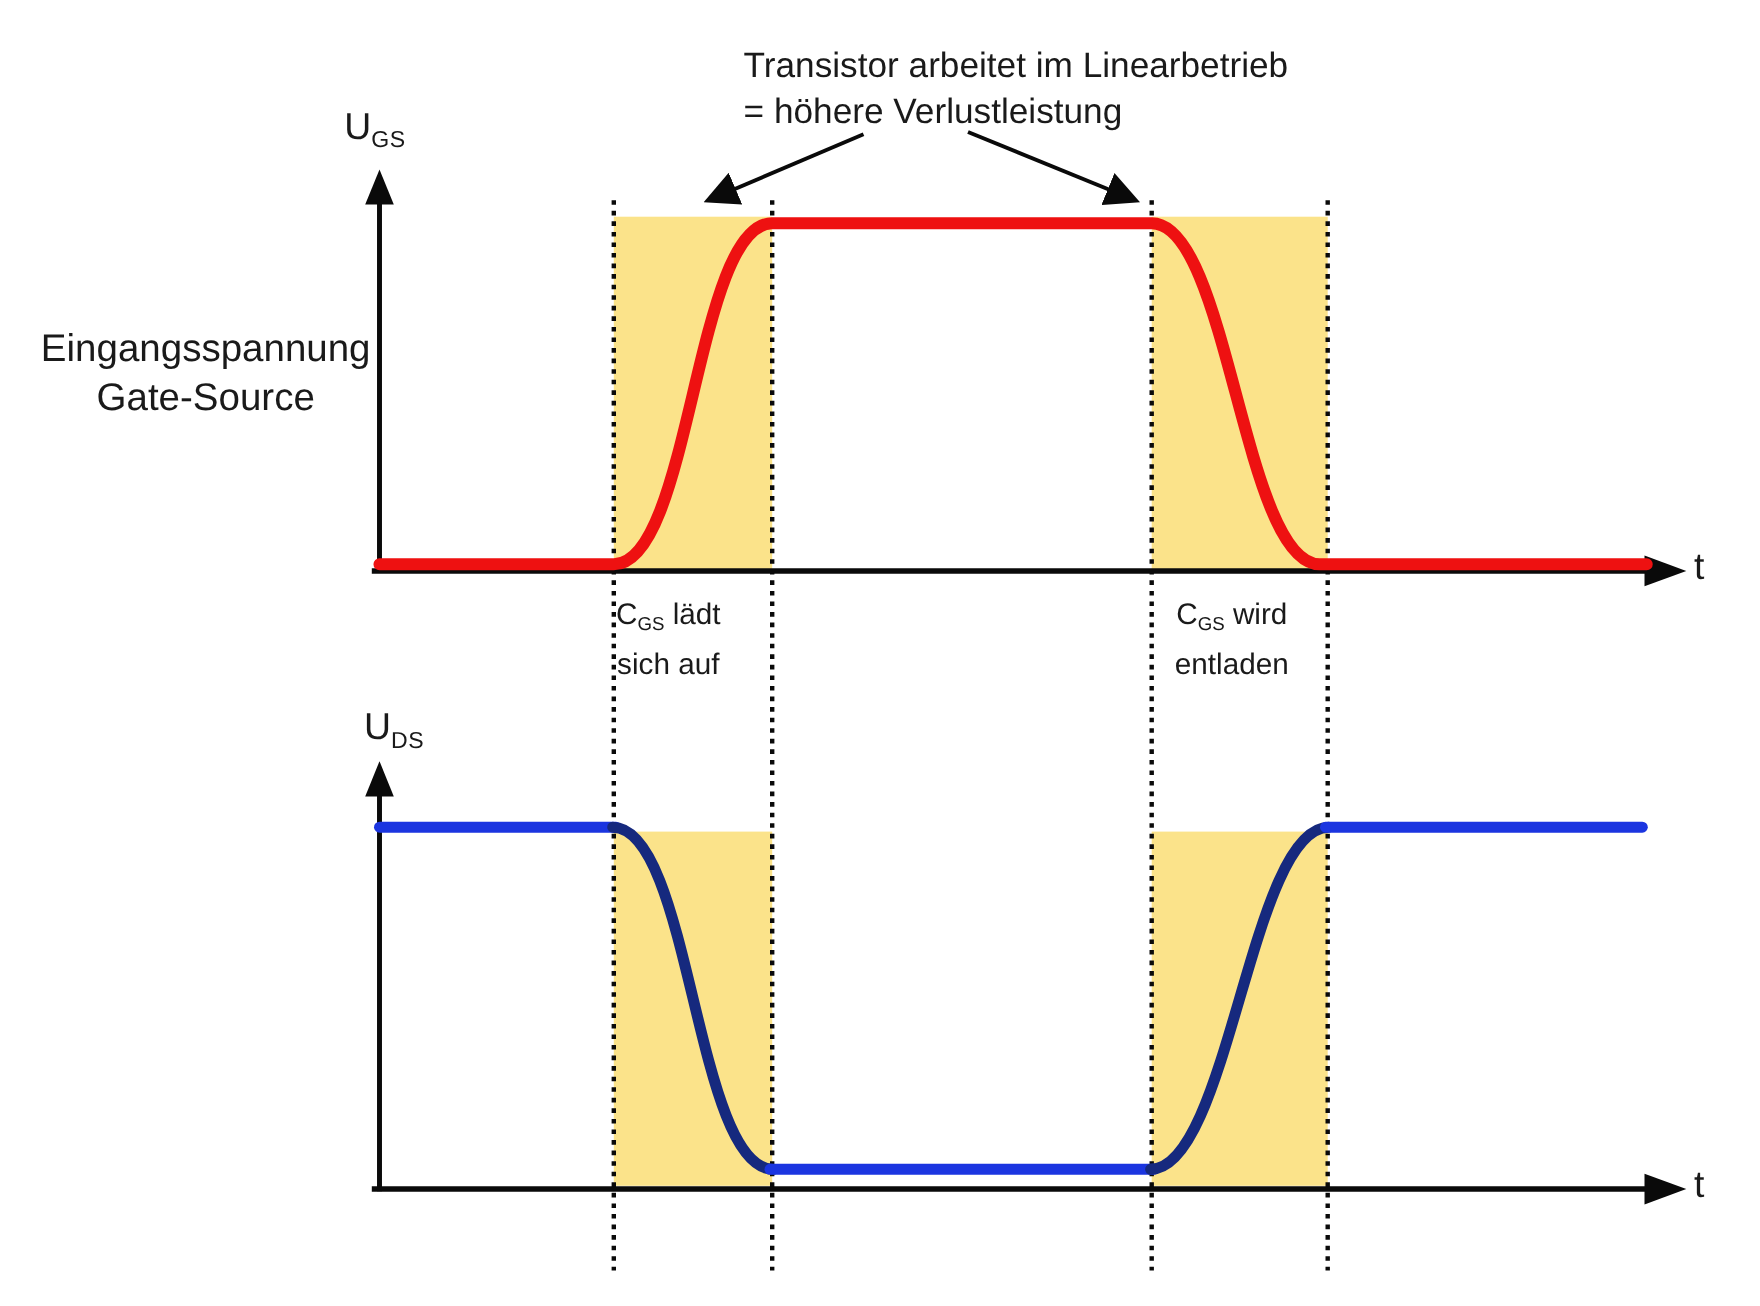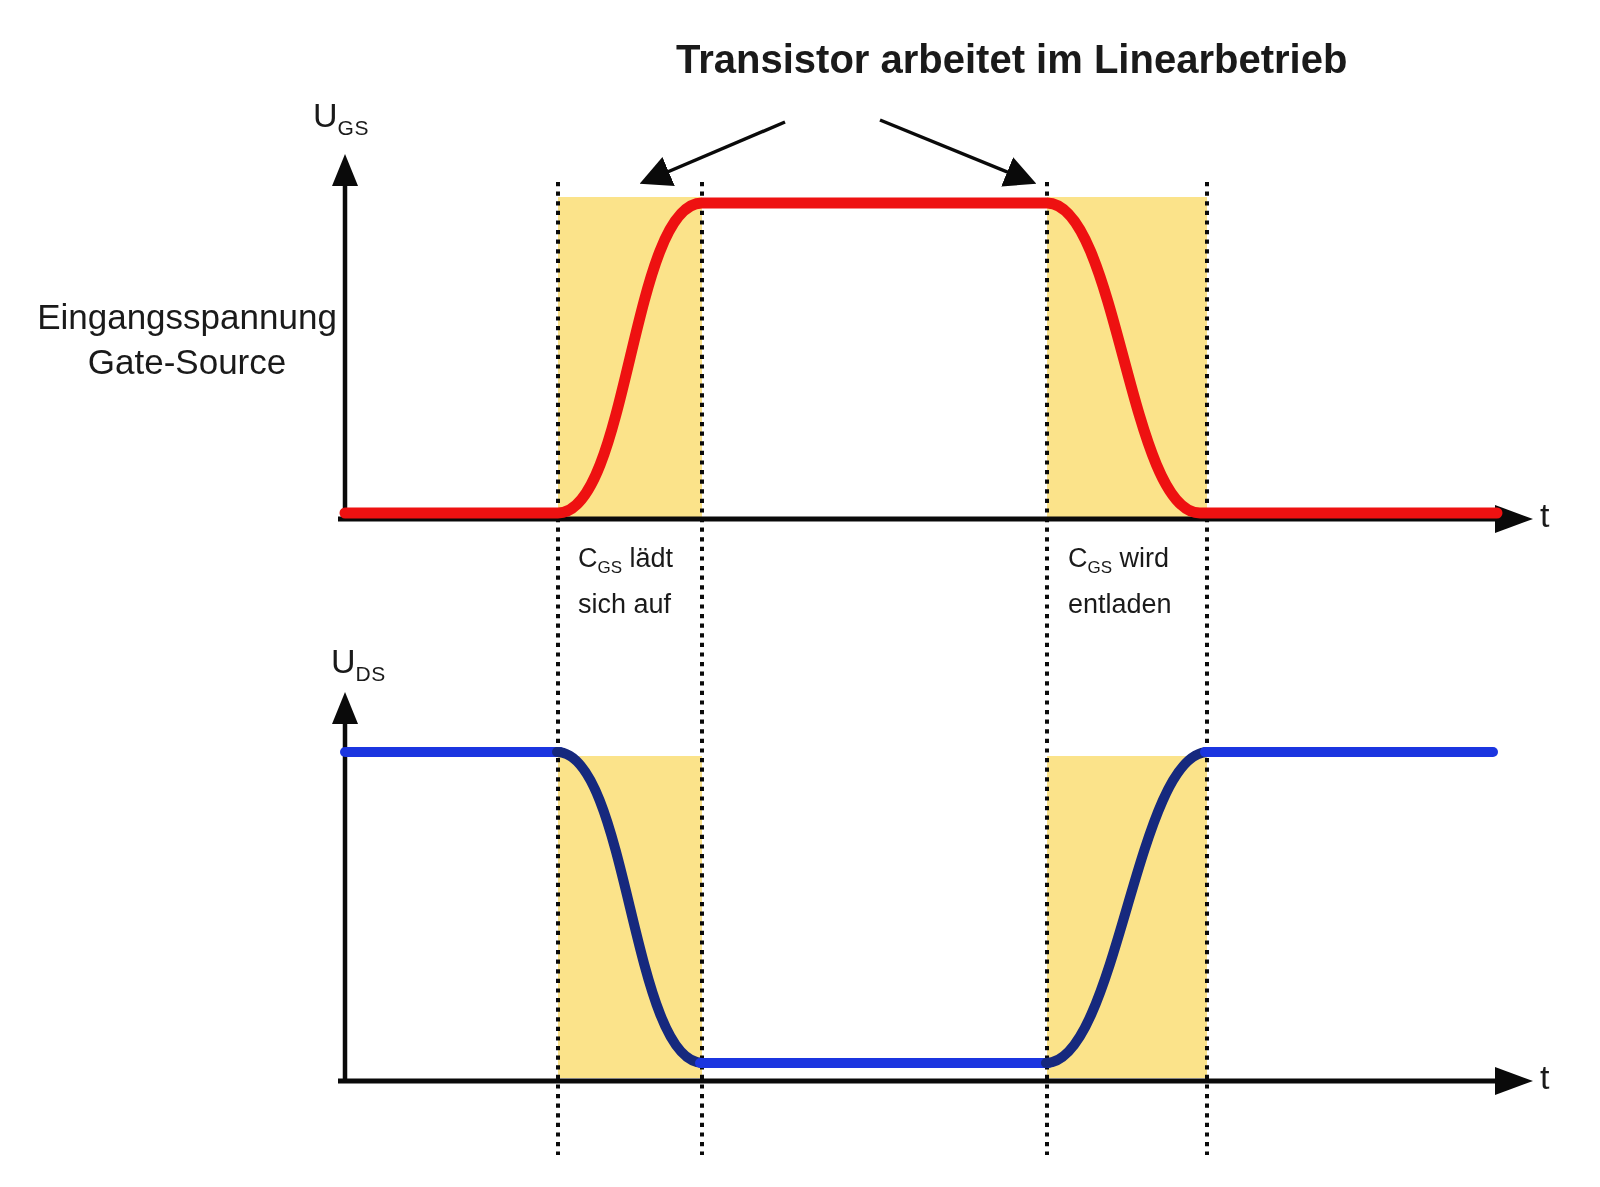--- a/index.html
+++ b/index.html
@@ -6,45 +6,44 @@
   #canvas {
     position: relative;
     width: 1600px;
     height: 1187px;
     background: #ffffff;
     font-family: "Liberation Sans", "DejaVu Sans", sans-serif;
     color: #1a1a1a;
     overflow: hidden;
   }
   #figure-svg { position: absolute; left: 0; top: 0; }
-  .txt { position: absolute; white-space: nowrap; }
+  .txt { position: absolute; white-space: nowrap; text-align: center; }
   .annotation-title {
     left: 676px; top: 38px;
-    font-size: 40px; line-height: 42px;
+    font-size: 32px; line-height: 42px;
     text-align: left;
-    font-weight: bold;
   }
   .side-label {
     width: 330px; text-align: center;
     font-size: 35px; line-height: 45px;
   }
   .side-label.input  { left: 22px; top: 294px; }
   .side-label.output { left: 12px; top: 858px; }
   .axis-u { font-size: 34px; }
   .axis-u .sub { font-size: 21px; vertical-align: -8px; letter-spacing: 0.5px; }
   .axis-u.ugs { left: 313px; top: 96px; }
   .axis-u.uds { left: 331px; top: 642px; }
   .t-label { font-size: 34px; }
   .t-label.top    { left: 1540px; top: 496px; }
   .t-label.bottom { left: 1540px; top: 1058px; }
   .region-label {
     font-size: 27px; line-height: 37px; white-space: nowrap;
   }
   .region-label .sub { font-size: 17px; vertical-align: -6px; }
-  .region-label.charge    { left: 578px;  top: 540px; }
+  .region-label.charge    { left: 560px;  top: 540px; }
   .region-label.discharge { left: 1068px; top: 540px; }
 </style>
 </head>
 <body>
 
 <div id="canvas">
 
   <svg id="figure-svg" width="1600" height="1187" viewBox="0 0 1600 1187">
     <defs>
       <marker id="arrowhead" viewBox="0 0 10 10" refX="8.5" refY="5" markerWidth="9" markerHeight="9" orient="auto-start-reverse">
@@ -80,20 +79,21 @@
     <path d="M700,1063 H1049" fill="none" stroke-width="10" stroke-linecap="round" stroke="#1b35e0"></path>
     <path d="M1046,1063 C1117,1063 1137,752 1208,752" fill="none" stroke-width="10" stroke-linecap="round" stroke="#16297e"></path>
     <path d="M1205,752 H1493" fill="none" stroke-width="10" stroke-linecap="round" stroke="#1b35e0"></path>
 
     <line x1="785" y1="122" x2="644" y2="182" stroke-width="3.5" marker-end="url(#arrowhead)" stroke="#0a0a0a"></line>
     <line x1="880" y1="120" x2="1032" y2="182" stroke-width="3.5" marker-end="url(#arrowhead)" stroke="#0a0a0a"></line>
   </svg>
 
   <div class="txt annotation-title">
     <div>Transistor arbeitet im Linearbetrieb</div>
+    <div>= höhere Verlustleistung</div>
   </div>
 
   <div class="txt axis-u ugs"><span>U</span><span class="sub">GS</span></div>
 
   <div class="txt axis-u uds"><span>U</span><span class="sub">DS</span></div>
 
   <div class="txt side-label input">
     <div>Eingangsspannung</div>
     <div>Gate-Source</div>
   </div>

